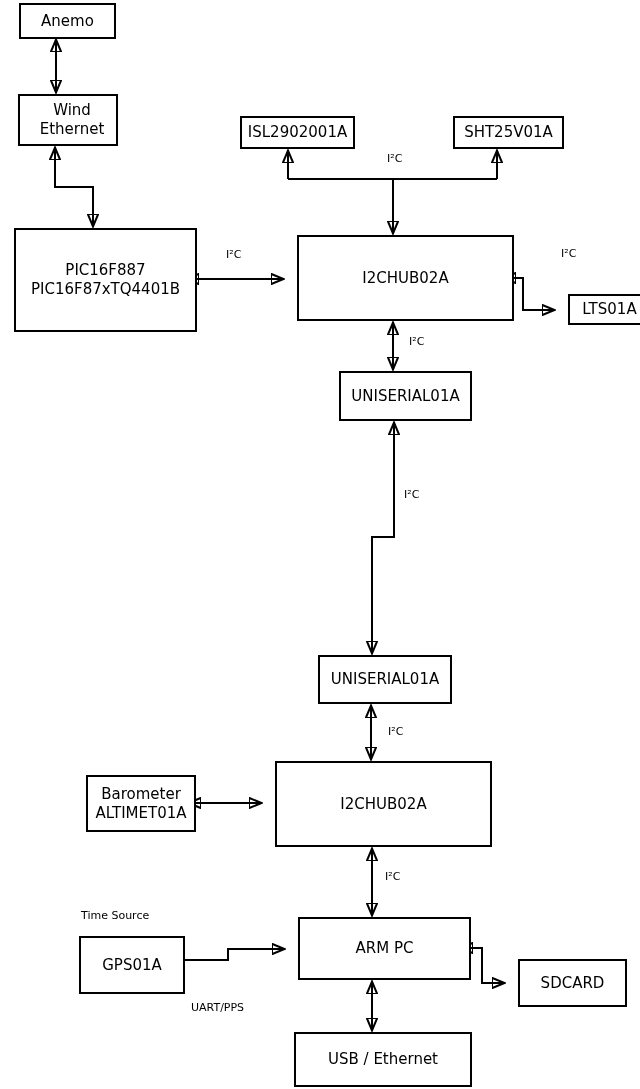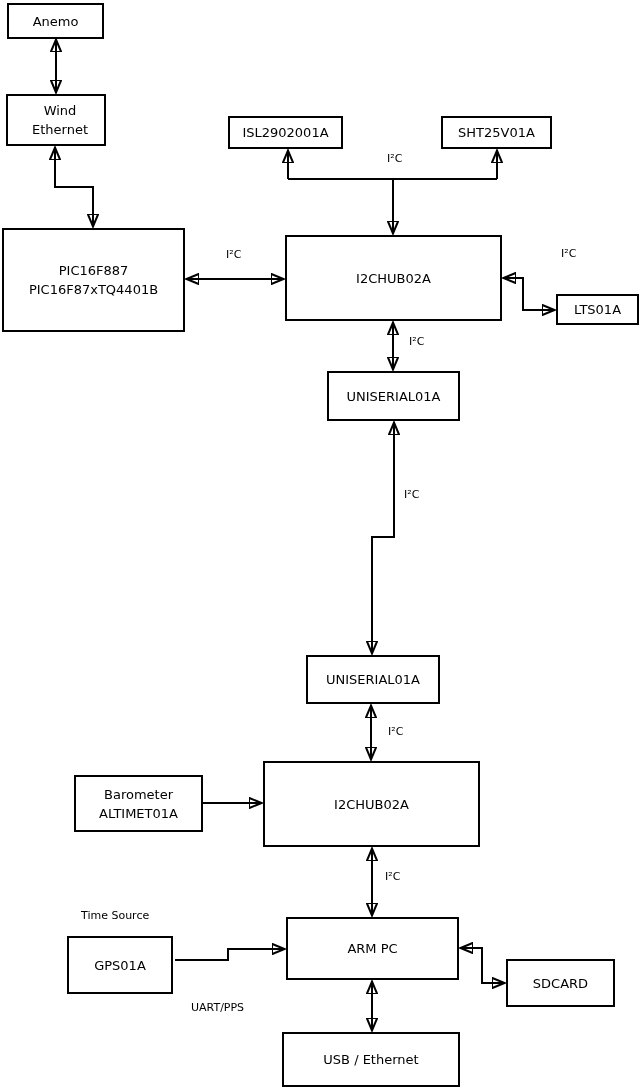--- a/index.html
+++ b/index.html
@@ -17,23 +17,24 @@
   .node {
     position: absolute;
     box-sizing: border-box;
     background: #ffffff;
     border: 2px solid #000000;
     display: flex;
     flex-direction: column;
     align-items: center;
     justify-content: center;
     text-align: center;
-    font-size: 13px;
+    font-size: 15px;
     line-height: 19px;
     white-space: nowrap;
+    margin-left: 12px;
   }
   .wire-label {
     position: absolute;
     font-size: 11px;
     line-height: 15px;
     white-space: nowrap;
   }
 </style>
 </head>
 <body>
@@ -95,21 +96,21 @@
   </div>
 
   <div class="node" style="left:327px; top:371px; width:133px; height:50px;">
     <span>UNISERIAL01A</span>
   </div>
 
   <div class="node" style="left:306px; top:655px; width:134px; height:49px;">
     <span>UNISERIAL01A</span>
   </div>
 
-  <div class="node" style="left:74px; top:775px; width:129px; height:57px;">
+  <div class="node" style="left:74px; top:775px; width:110px; height:57px;">
     <span>Barometer</span>
     <span>ALTIMET01A</span>
   </div>
 
   <div class="node" style="left:263px; top:761px; width:217px; height:86px;">
     <span>I2CHUB02A</span>
   </div>
 
   <div class="node" style="left:67px; top:936px; width:106px; height:58px;">
     <span>GPS01A</span>

